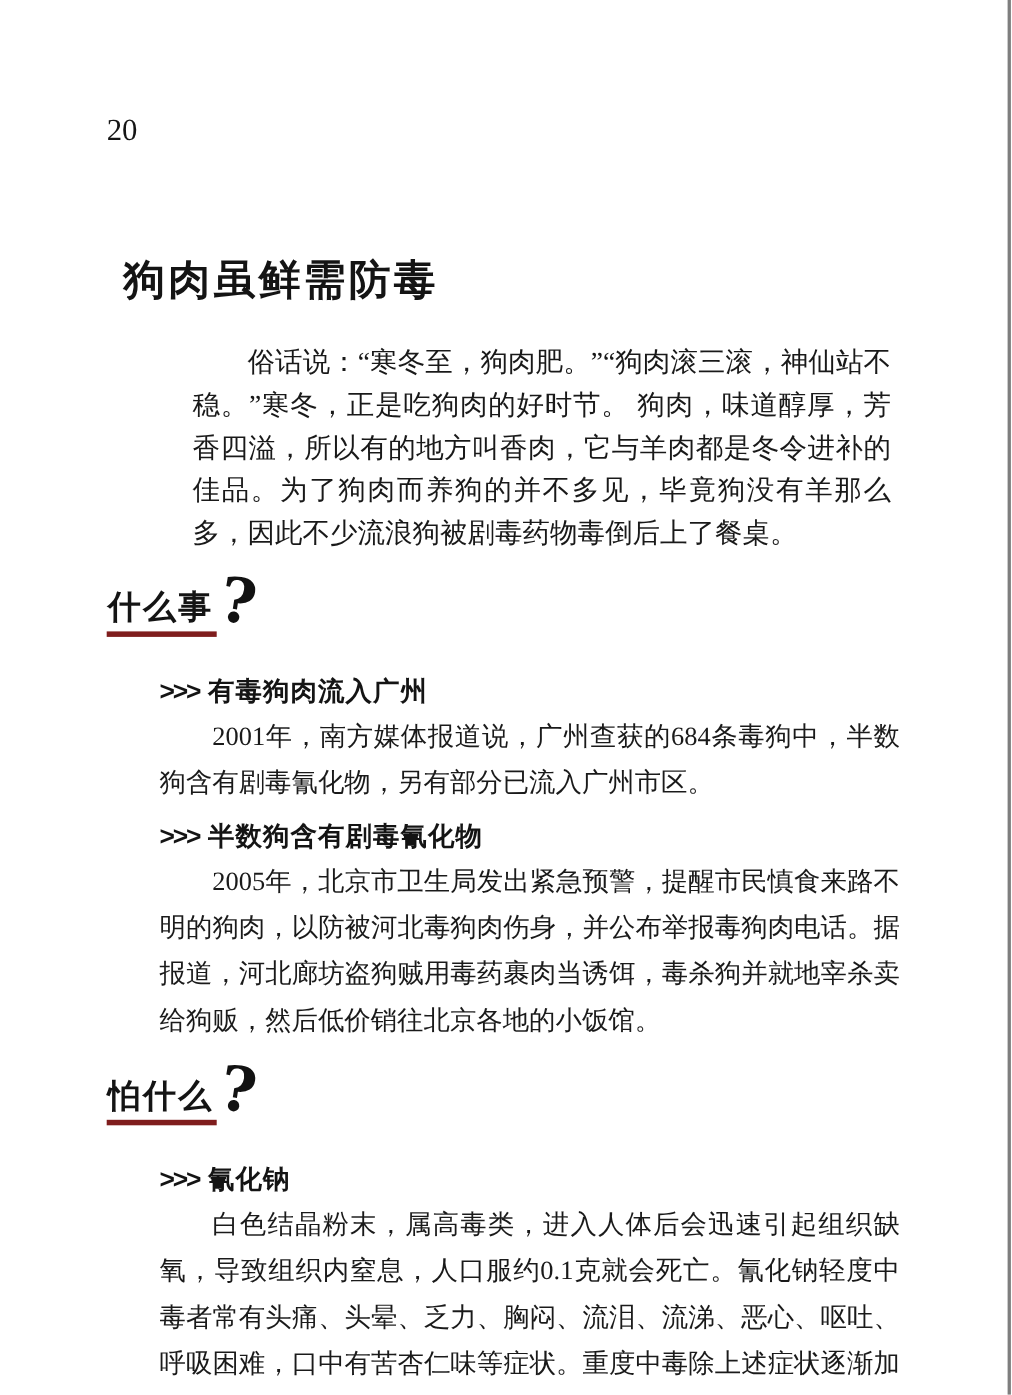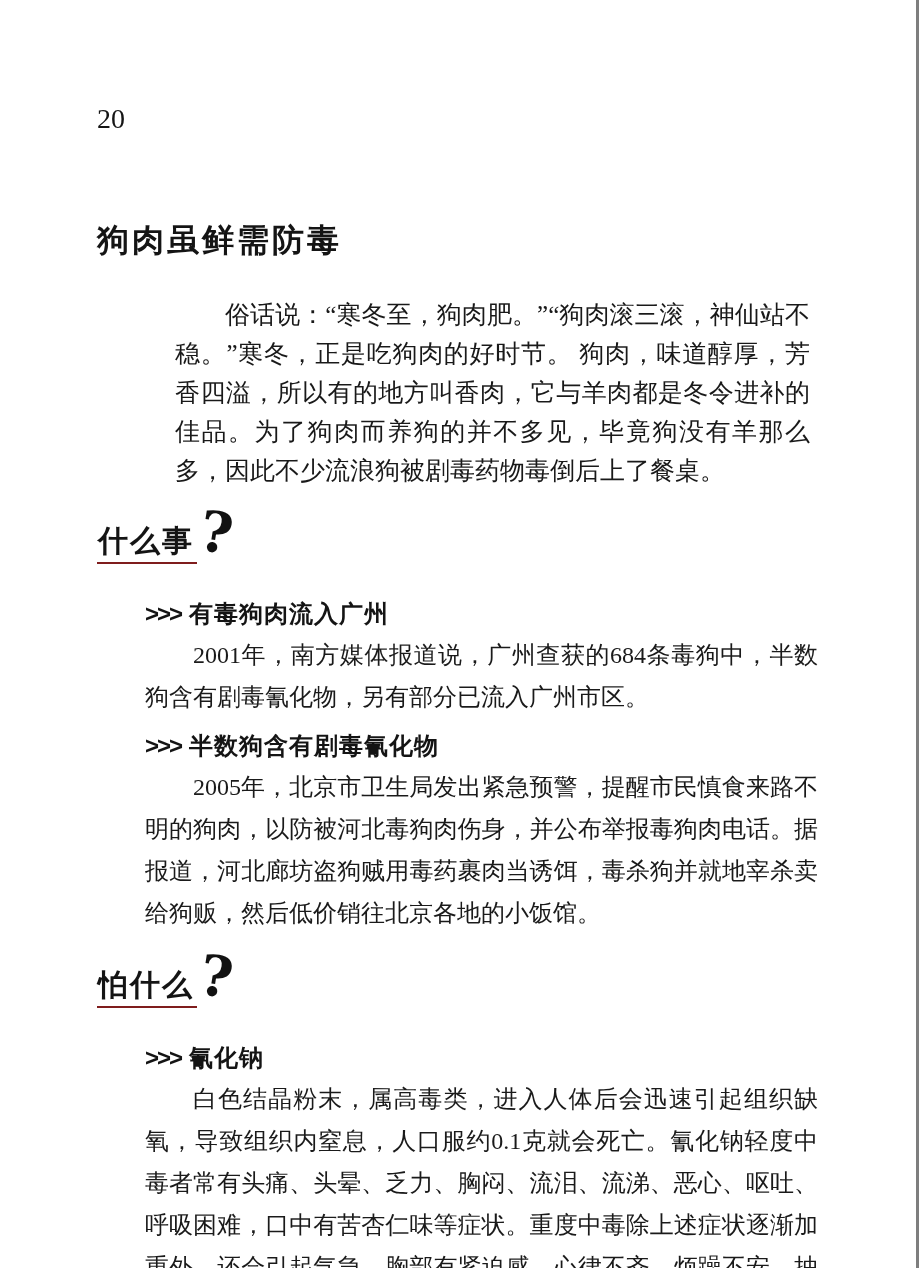--- a/index.html
+++ b/index.html
@@ -32,22 +32,22 @@
     font-family: "Liberation Serif", serif;
     color: #151515;
   }
   .content {
     position: absolute;
     top: 215px;
     left: 97px;
     width: 713px;
   }
   .chapter-title {
-    margin: 0;
-    font-size: 32px;
+    margin: 15px;
+    font-size: 38px;
     line-height: 50px;
     font-weight: 700;
     letter-spacing: 3px;
     font-family: "Liberation Serif", serif;
     color: #141414;
   }
   .intro {
     margin: 30px 0 0 78px;
     width: 635px;
     font-size: 25px;
@@ -62,21 +62,21 @@
     height: 58px;
     display: flex;
     align-items: flex-end;
   }
   .qa-header .label {
     font-family: "Liberation Sans", sans-serif;
     font-weight: 900;
     font-size: 30px;
     line-height: 34px;
     letter-spacing: 2px;
-    border-bottom: 2px solid #7f1d1d;
+    border-bottom: 5px solid #7f1d1d;
     padding: 0 3px 4px 1px;
     color: #141414;
   }
   .qa-header .qmark {
     display: inline-block;
     font-family: "DejaVu Serif", serif;
     font-weight: 900;
     font-size: 56px;
     line-height: 48px;
     transform: rotate(9deg);

